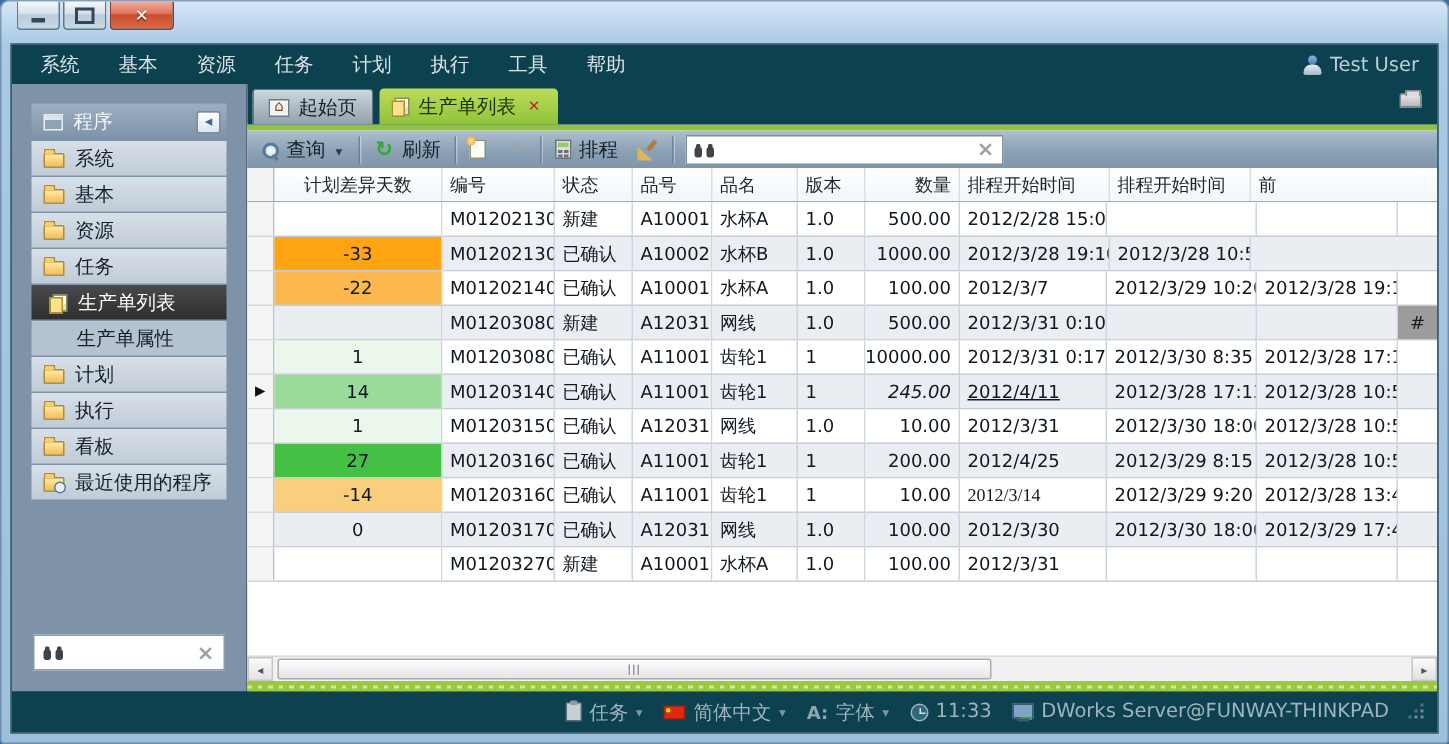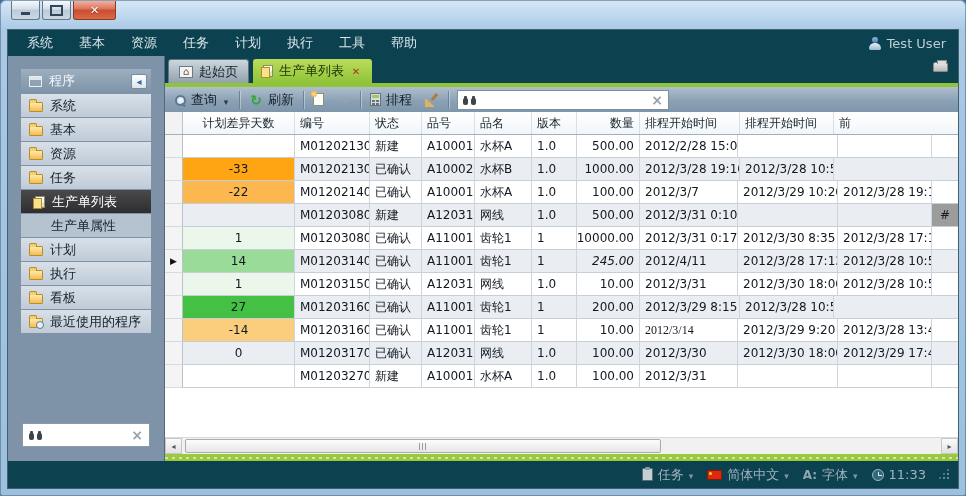--- a/index.html
+++ b/index.html
@@ -419,21 +419,21 @@
                 <div class="td rowhead">
                   <span class="rowarrow">▶</span>
                 </div>
                 <div class="td al-center" style="width: 112px; background: rgb(154, 219, 154);">14</div>
                 <div class="td al-left" style="width: 75px;">M012031402</div>
                 <div class="td al-left" style="width: 52px;">已确认</div>
                 <div class="td al-left" style="width: 53px;">A11001</div>
                 <div class="td al-left" style="width: 57px;">齿轮1</div>
                 <div class="td al-left" style="width: 45px;">1</div>
                 <div class="td al-right" style="width: 63px; font-style: italic;">245.00</div>
-                <div class="td al-left" style="width: 98px;">2012/4/11</div>
+                <div class="td al-left" style="width: 98px; text-decoration: underline;">2012/4/11</div>
                 <div class="td al-left" style="width: 100px;">2012/3/28 17:13</div>
                 <div class="td al-left" style="width: 94px;">2012/3/28 10:52</div>
                 <div class="td al-left fill" style="width: 24px;"></div>
               </div>
               <div class="tr">
                 <div class="td rowhead"></div>
                 <div class="td al-center" style="width: 112px; background: rgb(234, 247, 234);">1</div>
                 <div class="td al-left" style="width: 75px;">M012031501</div>
                 <div class="td al-left" style="width: 52px;">已确认</div>
                 <div class="td al-left" style="width: 53px;">A12031</div>
@@ -447,20 +447,21 @@
               </div>
               <div class="tr alt">
                 <div class="td rowhead"></div>
                 <div class="td al-center" style="width: 112px; background: rgb(68, 193, 68);">27</div>
                 <div class="td al-left" style="width: 75px;">M012031601</div>
                 <div class="td al-left" style="width: 52px;">已确认</div>
                 <div class="td al-left" style="width: 53px;">A11001</div>
                 <div class="td al-left" style="width: 57px;">齿轮1</div>
                 <div class="td al-left" style="width: 45px;">1</div>
                 <div class="td al-right" style="width: 63px;">200.00</div>
+                <div class="td al-left" style="width: 98px;">2012/4/25</div>
                 <div class="td al-left" style="width: 100px;">2012/3/29 8:15</div>
                 <div class="td al-left" style="width: 94px;">2012/3/28 10:52</div>
                 <div class="td al-left fill" style="width: 24px;"></div>
               </div>
               <div class="tr">
                 <div class="td rowhead"></div>
                 <div class="td al-center" style="width: 112px; background: rgb(251, 206, 125);">-14</div>
                 <div class="td al-left" style="width: 75px;">M012031602</div>
                 <div class="td al-left" style="width: 52px;">已确认</div>
                 <div class="td al-left" style="width: 53px;">A11001</div>
@@ -532,17 +533,21 @@
       </div>
       <div class="sitem">
         <span class="ic-fontA"></span>
         <span>字体</span>
         <span class="scaret"></span>
       </div>
       <div class="sitem">
         <span class="ic ic-clock"></span>
         <span>11:33</span>
       </div>
+      <div class="sitem">
+        <span class="ic ic-monitor"></span>
+        <span>DWorks Server@FUNWAY-THINKPAD</span>
+      </div>
       <div class="resize-grip"></div>
     </div>
 
   </div>
 </div>
 
 </body></html>

